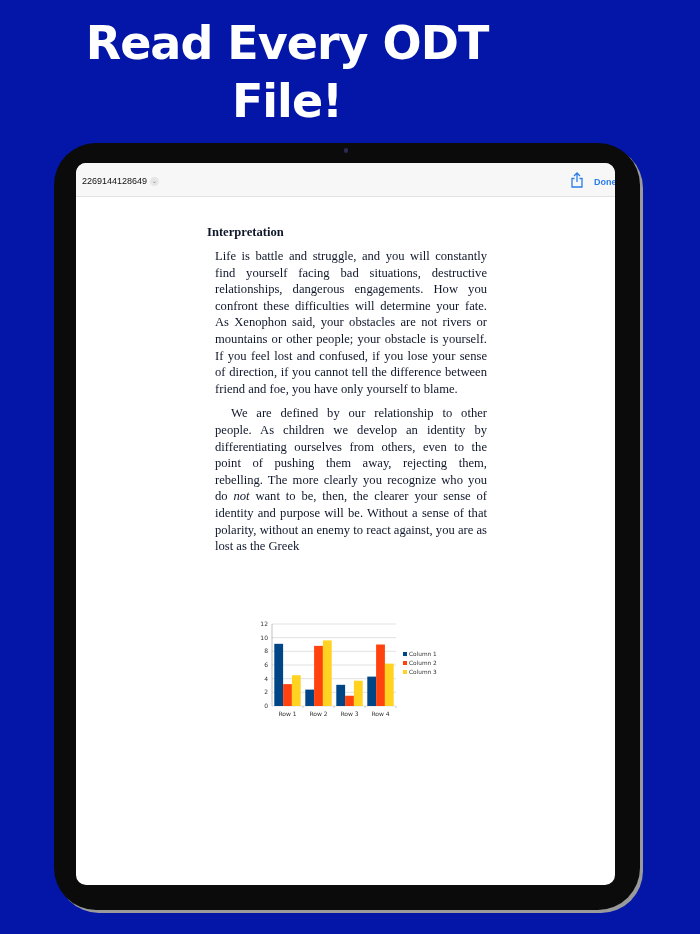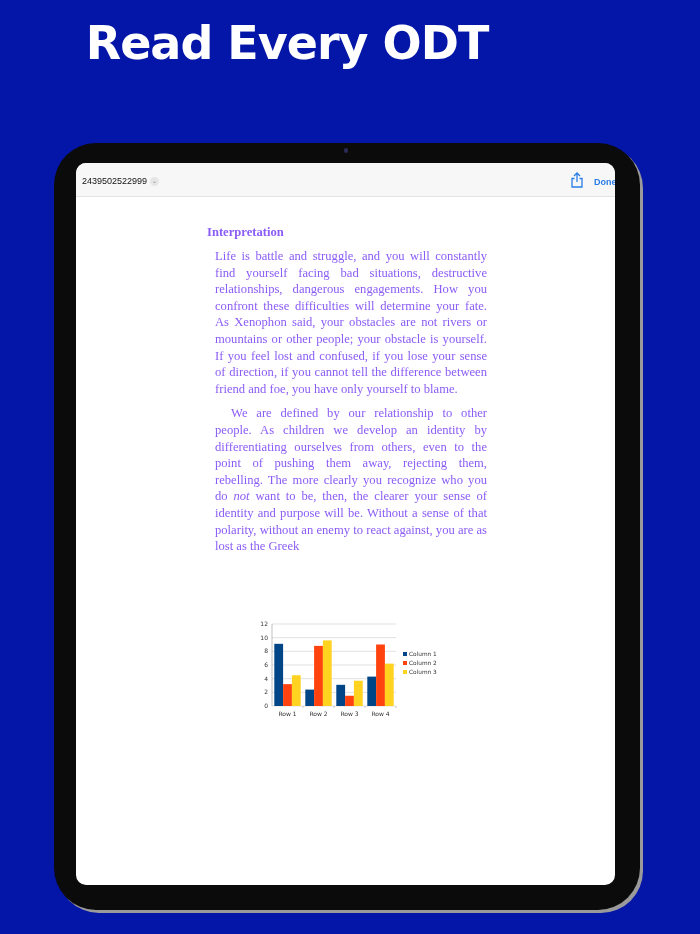--- a/index.html
+++ b/index.html
@@ -6,40 +6,41 @@
   body{width:700px;height:934px;background:#0416a8;position:relative;overflow:hidden;font-family:"DejaVu Sans",sans-serif;}
   .headline{position:absolute;left:0;top:14px;width:574px;text-align:center;color:#fff;font-family:"DejaVu Sans",sans-serif;font-weight:bold;font-size:46px;line-height:58px;letter-spacing:-1px;}
   .tablet{position:absolute;left:54px;top:143px;width:586px;height:767px;background:#0b0b0b;border-radius:42px;box-shadow:3px 3px 0 #9a9a9a;}
   .camera{position:absolute;left:290px;top:5px;width:4px;height:5px;background:#2a2a55;border-radius:2px;}
   .screen{position:absolute;left:22px;top:20px;width:539px;height:722px;background:#fff;border-radius:10px;overflow:hidden;}
   .toolbar{position:absolute;left:0;top:0;width:100%;height:33px;background:#f7f7f7;border-bottom:1px solid #e3e3e3;}
   .filename{position:absolute;left:6px;top:13px;font-size:9px;color:#111;font-family:"Liberation Sans",sans-serif;}
   .chev{display:inline-block;width:9px;height:9px;border-radius:50%;background:#e6e6e6;color:#888;font-size:6px;line-height:9px;text-align:center;margin-left:3px;vertical-align:middle;}
   .share{position:absolute;left:494px;top:9px;width:14px;height:16px;}
   .done{position:absolute;left:518px;top:14px;font-size:9px;color:#2b7de9;font-weight:bold;font-family:"Liberation Sans",sans-serif;}
-  .page{position:absolute;left:131px;top:61px;width:288px;font-family:"Liberation Serif",serif;font-size:12.6px;line-height:16.6px;color:#8b5cf6;text-align:justify;}
+  .page{position:absolute;left:131px;top:61px;width:288px;font-family:"Liberation Serif",serif;font-size:12.6px;line-height:16.6px;color:#0f172a;text-align:justify;}
   .page h4{margin:0;font-size:12.6px;font-weight:bold;line-height:16px;}
   .page p{margin:8px;}
   .page p.ind{text-indent:16px;}
   .chart{position:absolute;left:170px;top:455px;width:220px;height:105px;font-family:"DejaVu Sans",sans-serif;}
   .chart svg{display:block;}
 </style>
 </head>
 <body>
 
 <div class="headline">
   <div>Read Every ODT</div>
+  <div>File!</div>
 </div>
 
 <div class="tablet">
   <div class="camera"></div>
   <div class="screen">
     <div class="toolbar">
       <div class="filename">
-        <span>2439502522999</span><span class="chev">⌄</span>
+        <span>2269144128649</span><span class="chev">⌄</span>
       </div>
       <svg class="share" viewBox="0 0 14 16">
         <path d="M7 1 L7 10 M4 4 L7 1 L10 4" stroke="#2b7de9" stroke-width="1.3" fill="none"></path>
         <path d="M4.5 6.5 H2 V15 H12 V6.5 H9.5" stroke="#2b7de9" stroke-width="1.3" fill="none"></path>
       </svg>
       <div class="done">Done</div>
     </div>
 
     <div class="page">
       <h4>Interpretation</h4>

